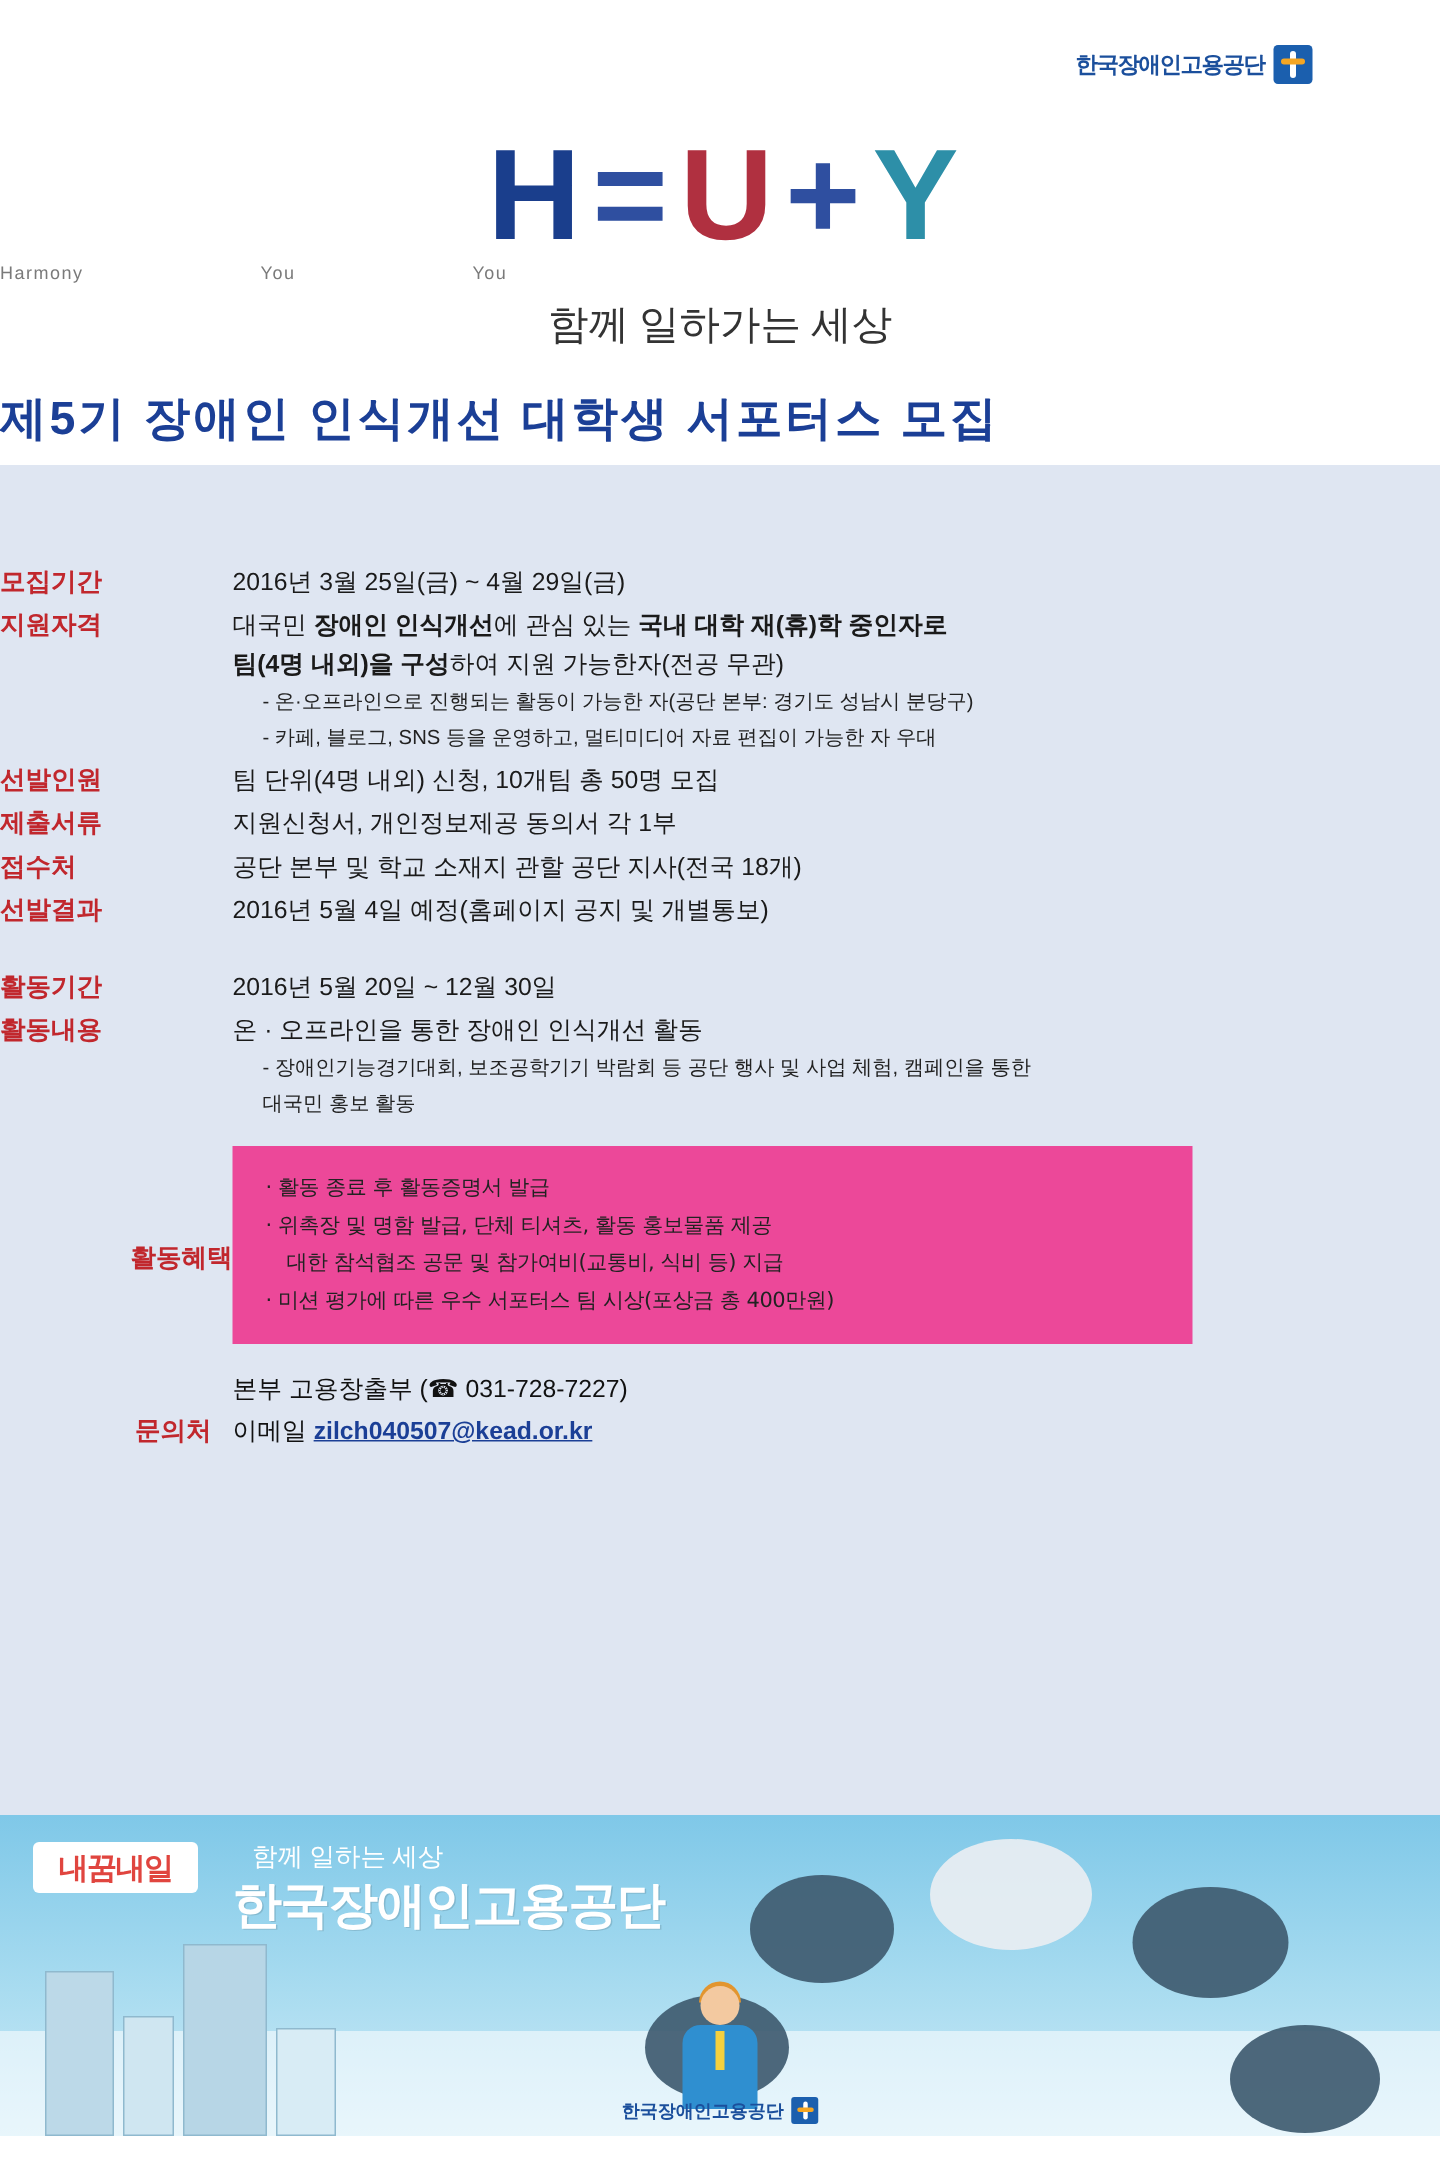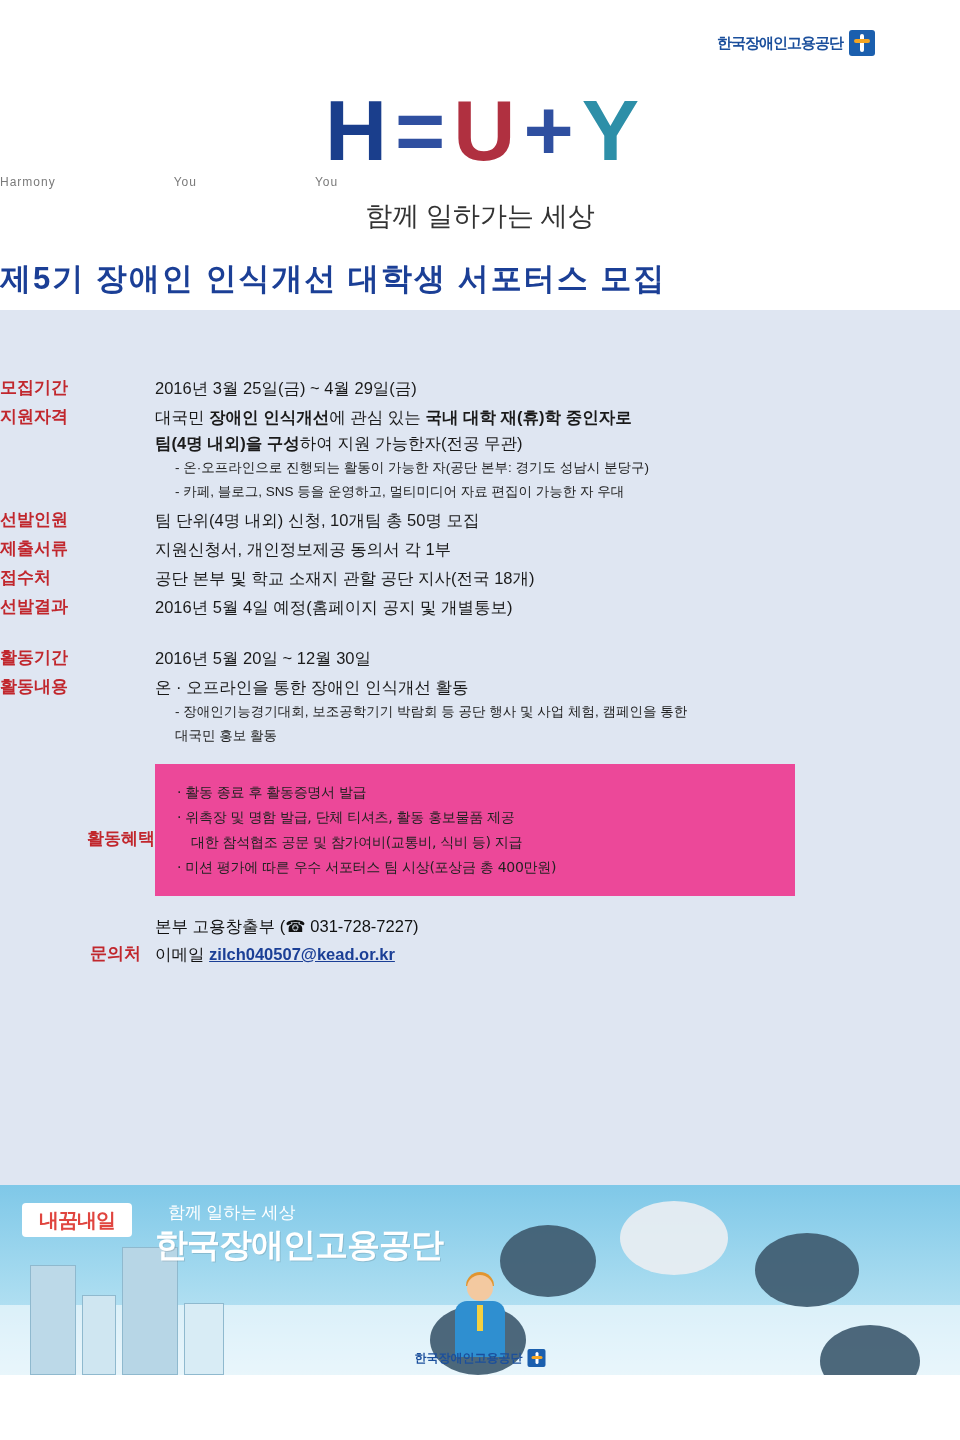--- a/index.html
+++ b/index.html
@@ -102,21 +102,21 @@
   .contact-row { display:flex; align-items:flex-end; margin-top:16px; }
   .contact-label {
     width:155px; min-width:155px; text-align:right; padding-right:14px;
     color:#c1272d; font-weight:bold; font-size:17px; line-height:28px;
   }
   .contact-val { font-size:16.5px; line-height:28px; color:#111; }
   .contact-val a { color:#1b3f96; font-weight:bold; text-decoration:underline; }
 
   
   .footer {
-    position:absolute; left:0; top:1185px; width:960px; height:190px;
+    position:absolute; left:0; top:1210px; width:960px; height:214px;
     background:linear-gradient(180deg,#7fc8e8 0%,#a9dcf0 55%,#cdeaf7 100%);
     overflow:hidden;
   }
   .footer .ground {
     position:absolute; left:0; bottom:0; width:960px; height:70px; background:#ffffff; opacity:.55;
   }
   .badge-dream {
     position:absolute; left:22px; top:18px; width:110px; height:34px;
     background:#ffffff; border-radius:4px; color:#e0453f; font-weight:bold;
     font-size:20px; display:flex; align-items:center; justify-content:center;

